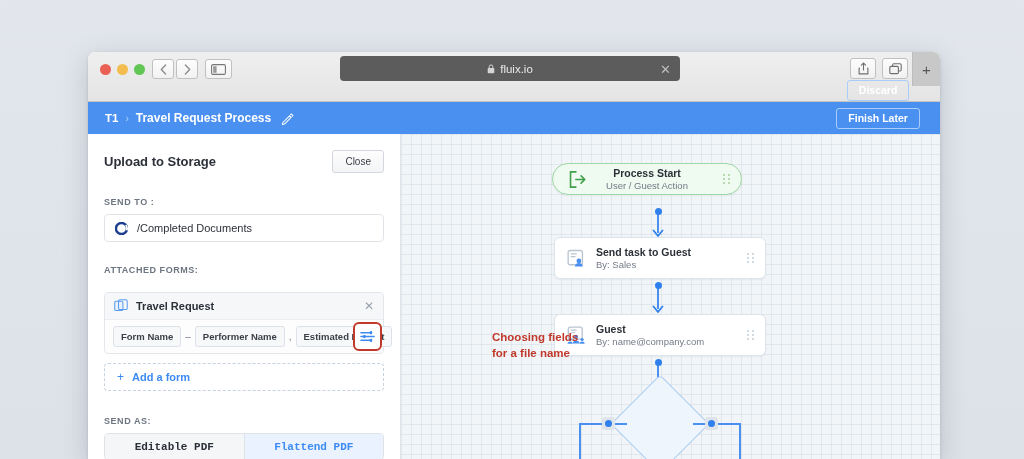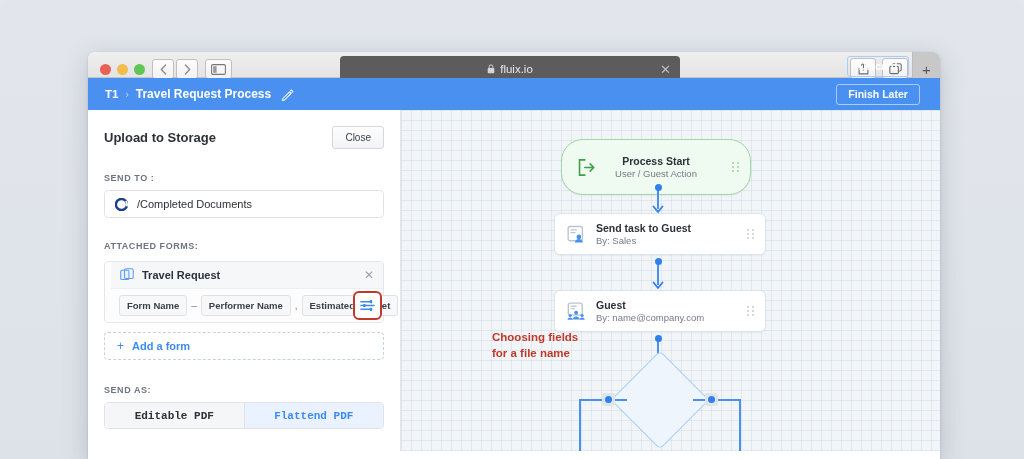--- a/index.html
+++ b/index.html
@@ -23,21 +23,21 @@
   #browser {
     position: absolute; left: 88px; top: 52px; width: 852px; height: 407px;
     background: #ffffff;
     border-top-left-radius: 7px; border-top-right-radius: 7px;
     box-shadow: 0 6px 26px rgba(60,70,90,0.22), 0 1px 3px rgba(60,70,90,0.18);
     overflow: hidden;
   }
 
   
   #chrome-bar {
-    position: relative; height: 26px; width: 100%;
+    position: relative; height: 50px; width: 100%;
     background: linear-gradient(180deg,#efefef 0%, #e4e4e4 100%);
     border-bottom: 1px solid #c5c5c5;
   }
   .traffic { position: absolute; top: 12px; width: 11px; height: 11px; border-radius: 50%; }
   .tl-red    { left: 12px; background: #eb6055; }
   .tl-yellow { left: 29px; background: #f2bd4e; }
   .tl-green  { left: 46px; background: #62c655; }
 
   .navbtn {
     position: absolute; top: 7px; width: 22px; height: 20px;
@@ -126,22 +126,22 @@
   #sendto-label { margin-top: 24px; }
   #sendto-box {
     margin-top: 7px; height: 28px; border: 1px solid #dfe3e8; border-radius: 4px;
     display: flex; align-items: center; padding: 0 10px; background: #fff;
   }
   #storage-icon { width: 13px; height: 13px; flex: 0 0 13px; margin-right: 9px; }
   #sendto-value { font-size: 11px; color: #2c3038; font-weight: 500; }
 
   #forms-label { margin-top: 23px; }
   #form-card {
-    margin-top: 10px; border: 1px solid #e3e7ec; border-radius: 4px;
-    background: #fdfdfe; overflow: visible; padding-left: 6px;
+    margin-top: 17px; border: 1px solid #e3e7ec; border-radius: 4px;
+    background: #fdfdfe; overflow: visible;
   }
   #form-card-head {
     display: flex; align-items: center; height: 27px;
     background: #f5f7f9; border-bottom: 1px solid #eceff2;
     padding: 0 9px; position: relative;
     border-top-left-radius: 4px; border-top-right-radius: 4px;
   }
   #form-icon { width: 14px; height: 14px; margin-right: 8px; flex: 0 0 14px; }
   #form-name { font-size: 11px; font-weight: bold; color: #2c3038; }
   #form-remove { position: absolute; right: 9px; color: #9aa2ad; font-size: 12px; line-height: 1; }
@@ -209,21 +209,21 @@
   .n-title { font-size: 10.5px; font-weight: bold; color: #2c3038; line-height: 1.35; }
   .n-sub { font-size: 9.5px; color: #737b87; line-height: 1.35; }
   .grip {
     position: absolute; right: 10px; top: 50%; transform: translateY(-50%);
     display: grid; grid-template-columns: repeat(2, 3px); gap: 2px;
   }
   .grip i { width: 2px; height: 2px; background: #c3ccd7; border-radius: 50%; display:block; }
   .grip.green i { background: #a5cf9e; }
 
   #node-start {
-    left: 160px; top: 29px; width: 190px; height: 56px;
+    left: 151px; top: 29px; width: 190px; height: 32px;
     background: #effaf0; border: 1px solid #9ed8a4; border-radius: 22px;
     justify-content: center; text-align: center;
   }
   #node-start .n-text { align-items: center; }
   #node-start .n-icon { position: absolute; left: 15px; }
 
   #node-send { left: 153px; top: 103px; width: 212px; height: 42px; }
   #node-guest { left: 153px; top: 180px; width: 212px; height: 42px; }
 
   #gate {

